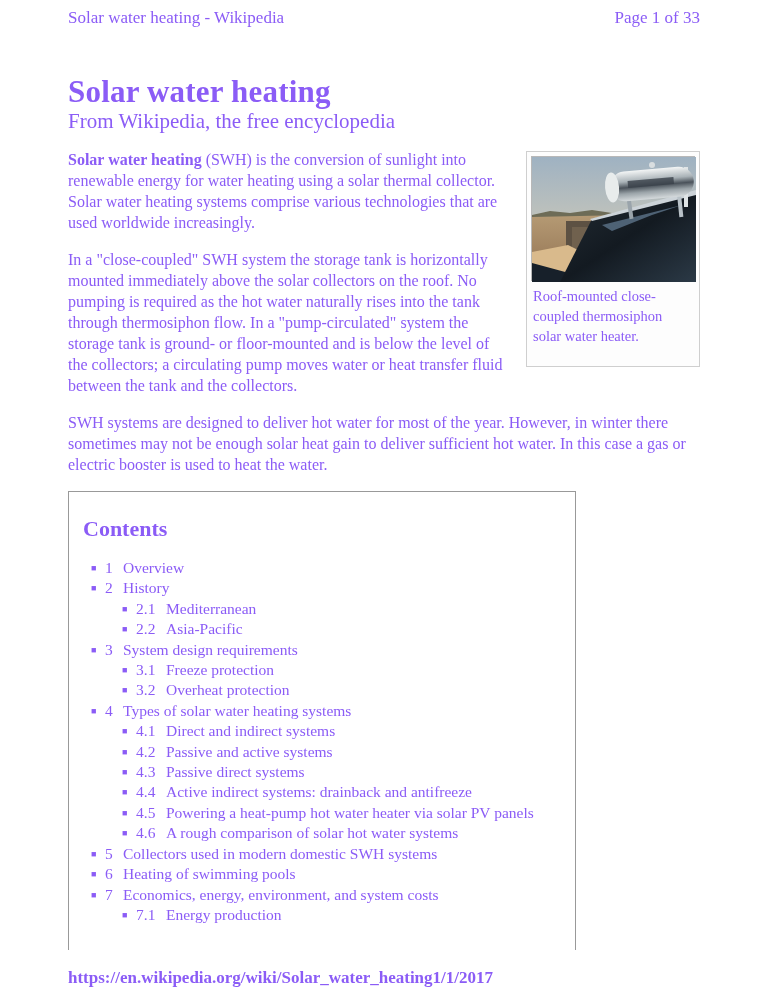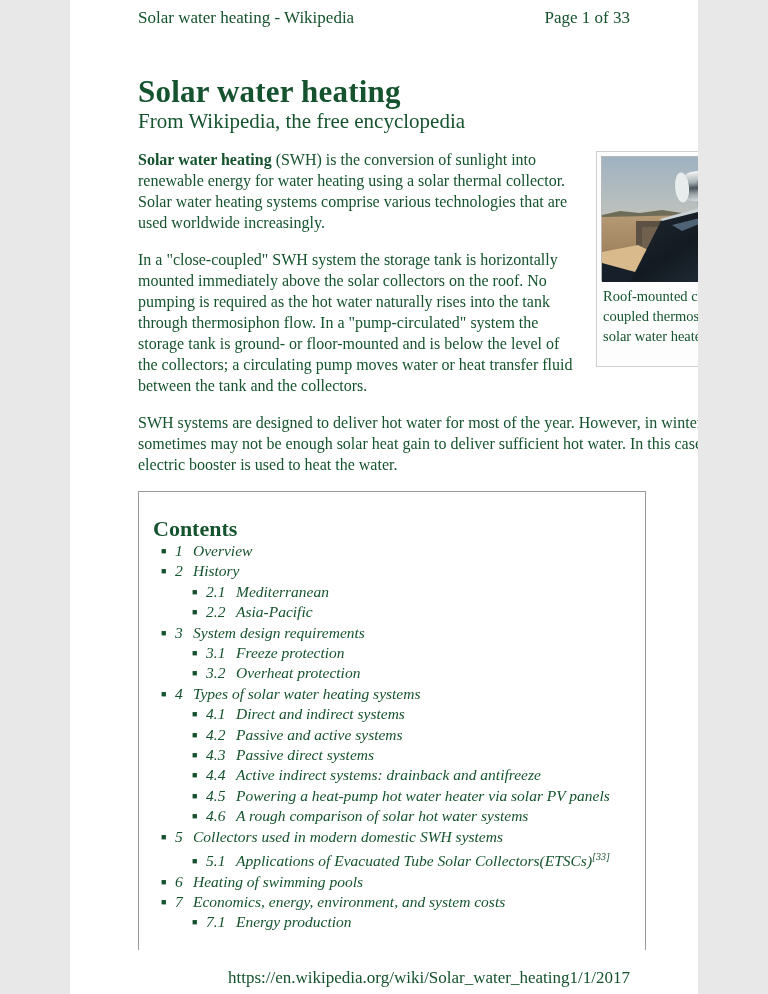--- a/index.html
+++ b/index.html
@@ -1,35 +1,35 @@
 <!DOCTYPE html>
 <html><head>
 <meta charset="utf-8">
 <style>
   * { margin: 0; padding: 0; box-sizing: border-box; }
   html, body { background: #e8e8e8; }
   .page {
     position: relative;
-    width: 628px; height: 994px;
+    width: 768px; height: 994px;
     background: #ffffff;
     font-family: "Liberation Serif", "DejaVu Serif", serif;
-    color: #14532d;
+    color: #8b5cf6;
     overflow: hidden;
     margin: 0 auto;
   }
   
   .print-header {
     position: absolute; top: 8px; left: 68px; right: 68px;
     display: flex; justify-content: space-between;
     font-size: 17px; line-height: 20px;
   }
   .print-footer {
     position: absolute; top: 968px; left: 68px; right: 68px;
-    display: flex; justify-content: flex-end;
-    font-size: 17px; line-height: 20px;
+    display: flex; justify-content: flex-start;
+    font-size: 17px; line-height: 20px; font-weight: bold;
   }
   
   .content { position: absolute; top: 0; left: 68px; width: 632px; }
   .article-title {
     margin-top: 74px;
     font-size: 31px; font-weight: 700; line-height: 36px;
     letter-spacing: 0.2px;
   }
   .article-subtitle { font-size: 21px; line-height: 19px; margin-top: 2px; }
   .body-text { margin-top: 18px; font-size: 16px; line-height: 21px; }
@@ -52,21 +52,21 @@
     margin-top: 14px;
     width: 508px;
     border: 1px solid #999;
     border-bottom: none;
     height: 459px;
     padding: 24px 10px 0 14px;
     overflow: hidden;
     background: #ffffff;
   }
   .toc-heading { font-size: 22px; font-weight: 700; line-height: 25px; }
-  .toc-list { list-style: none; font-size: 15.5px; font-style: italic; }
+  .toc-list { list-style: none; margin-top: 17px; font-size: 15.5px; }
   .toc-item { line-height: 20.4px; white-space: nowrap; }
   .toc-item.l1 { padding-left: 8px; }
   .toc-item.l2 { padding-left: 39px; }
   .blt { display: inline-block; width: 14px; font-size: 9px; vertical-align: 2px; }
   .num { display: inline-block; }
   .toc-item.l1 .num { min-width: 18px; }
   .toc-item.l2 .num { min-width: 30px; }
   .ref { font-size: 10px; }
 </style>
 </head>
@@ -155,21 +155,20 @@
           <li class="toc-item l2"><span class="blt">■</span><span class="num">3.1</span><span class="lbl">Freeze protection</span></li>
           <li class="toc-item l2"><span class="blt">■</span><span class="num">3.2</span><span class="lbl">Overheat protection</span></li>
           <li class="toc-item l1"><span class="blt">■</span><span class="num">4</span><span class="lbl">Types of solar water heating systems</span></li>
           <li class="toc-item l2"><span class="blt">■</span><span class="num">4.1</span><span class="lbl">Direct and indirect systems</span></li>
           <li class="toc-item l2"><span class="blt">■</span><span class="num">4.2</span><span class="lbl">Passive and active systems</span></li>
           <li class="toc-item l2"><span class="blt">■</span><span class="num">4.3</span><span class="lbl">Passive direct systems</span></li>
           <li class="toc-item l2"><span class="blt">■</span><span class="num">4.4</span><span class="lbl">Active indirect systems: drainback and antifreeze</span></li>
           <li class="toc-item l2"><span class="blt">■</span><span class="num">4.5</span><span class="lbl">Powering a heat-pump hot water heater via solar PV panels</span></li>
           <li class="toc-item l2"><span class="blt">■</span><span class="num">4.6</span><span class="lbl">A rough comparison of solar hot water systems</span></li>
           <li class="toc-item l1"><span class="blt">■</span><span class="num">5</span><span class="lbl">Collectors used in modern domestic SWH systems</span></li>
-          <li class="toc-item l2"><span class="blt">■</span><span class="num">5.1</span><span class="lbl">Applications of Evacuated Tube Solar Collectors(ETSCs)</span><sup class="ref">[33]</sup></li>
           <li class="toc-item l1"><span class="blt">■</span><span class="num">6</span><span class="lbl">Heating of swimming pools</span></li>
           <li class="toc-item l1"><span class="blt">■</span><span class="num">7</span><span class="lbl">Economics, energy, environment, and system costs</span></li>
           <li class="toc-item l2"><span class="blt">■</span><span class="num">7.1</span><span class="lbl">Energy production</span></li>
         </ul>
     </div>
   </div>
 
   <div class="print-footer">
     <span>https://en.wikipedia.org/wiki/Solar_water_heating</span>
     <span>1/1/2017</span>

